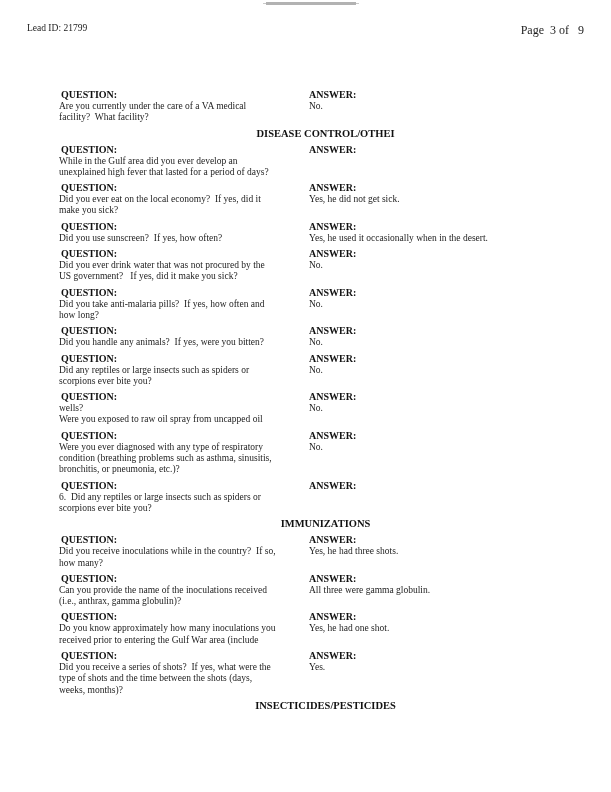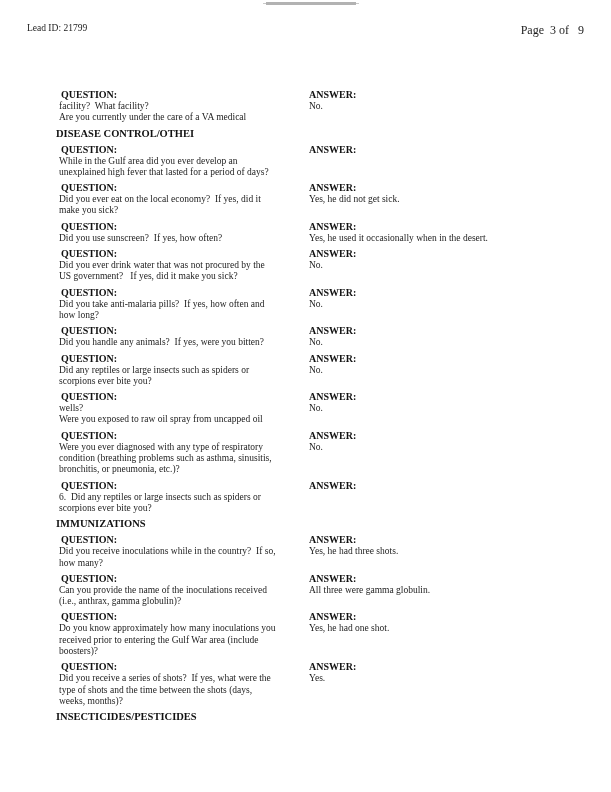--- a/index.html
+++ b/index.html
@@ -41,20 +41,21 @@
     top: 88px;
     width: 536px;
   }
   .section-heading {
     font-weight: bold;
     font-size: 10.5px;
     line-height: 13px;
     color: #111111;
     margin: 3px 0 3px -3px;
     white-space: pre;
+    text-align: center;
   }
   .qa-row {
     display: grid;
     grid-template-columns: 250px 1fr;
     margin-bottom: 3px;
   }
   .lbl {
     font-weight: bold;
     font-size: 10px;
     line-height: 13px;
@@ -72,22 +73,22 @@
 <body>
 
 <div class="page">
   <div class="artifact"></div>
   <span class="header-lead">Lead ID: 21799</span>
   <span class="header-page">Page  3 of   9</span>
   <div class="content">
       <div class="qa-row">
         <div class="q-col">
           <div class="lbl">QUESTION:</div>
+          <div class="q-line">Are you currently under the care of a VA medical</div>
           <div class="q-line">facility?  What facility?</div>
-          <div class="q-line">Are you currently under the care of a VA medical</div>
         </div>
         <div class="a-col">
           <div class="lbl">ANSWER:</div>
           <div class="a-text">No.</div>
         </div>
       </div>
       <div class="section-heading">DISEASE CONTROL/OTHEI</div>
       <div class="qa-row">
         <div class="q-col">
           <div class="lbl">QUESTION:</div>
@@ -216,21 +217,20 @@
         <div class="a-col">
           <div class="lbl">ANSWER:</div>
           <div class="a-text">All three were gamma globulin.</div>
         </div>
       </div>
       <div class="qa-row">
         <div class="q-col">
           <div class="lbl">QUESTION:</div>
           <div class="q-line">Do you know approximately how many inoculations you</div>
           <div class="q-line">received prior to entering the Gulf War area (include</div>
-          <div class="q-line">boosters)?</div>
         </div>
         <div class="a-col">
           <div class="lbl">ANSWER:</div>
           <div class="a-text">Yes, he had one shot.</div>
         </div>
       </div>
       <div class="qa-row">
         <div class="q-col">
           <div class="lbl">QUESTION:</div>
           <div class="q-line">Did you receive a series of shots?  If yes, what were the</div>

